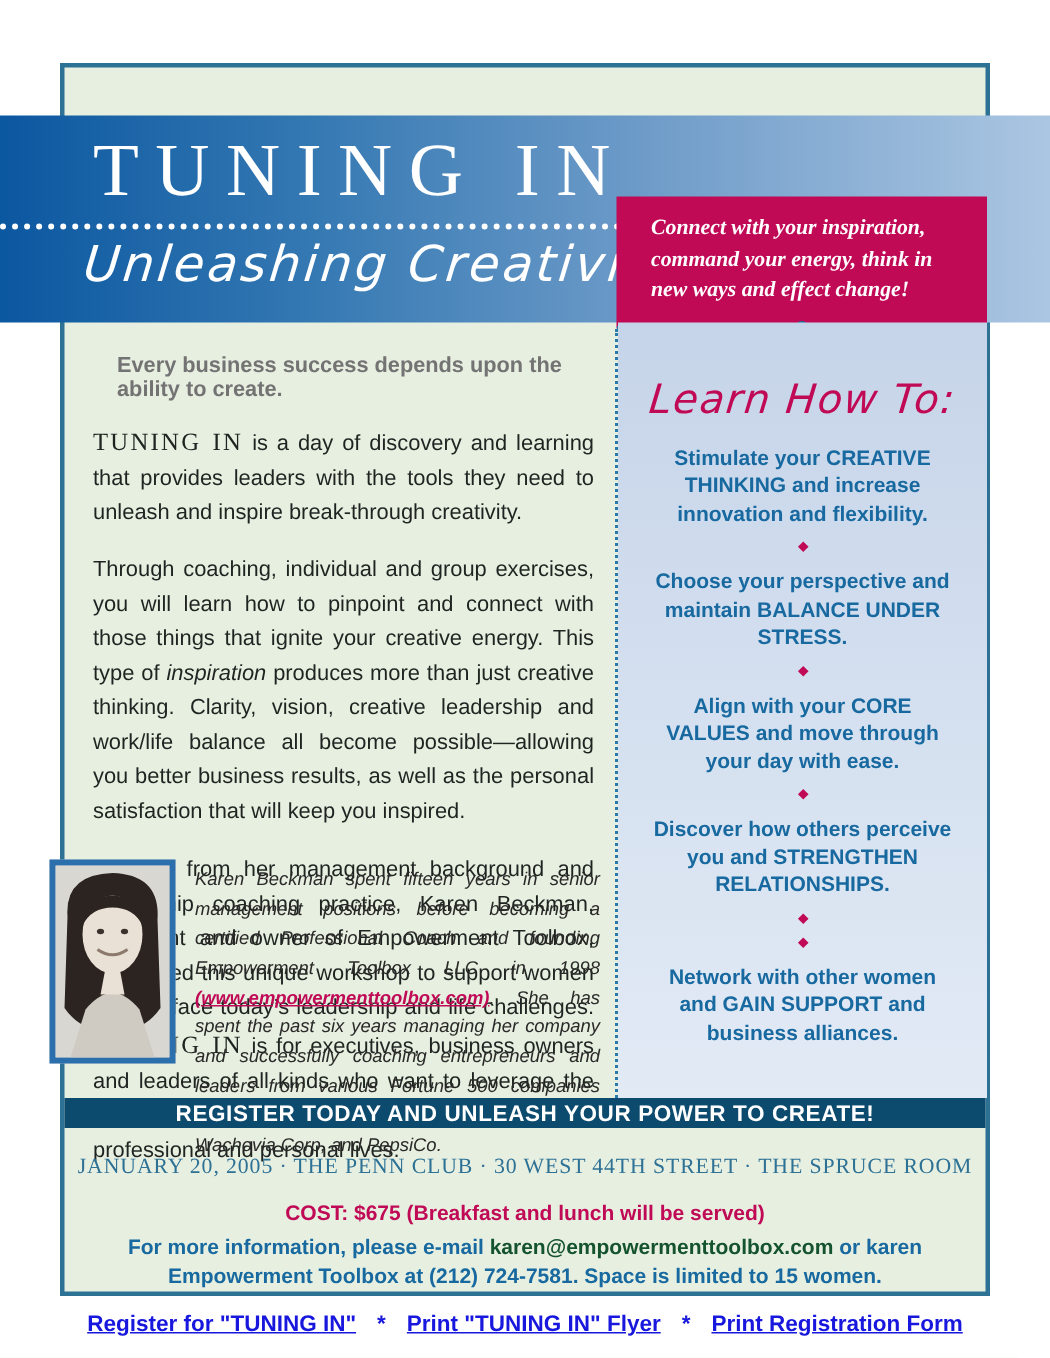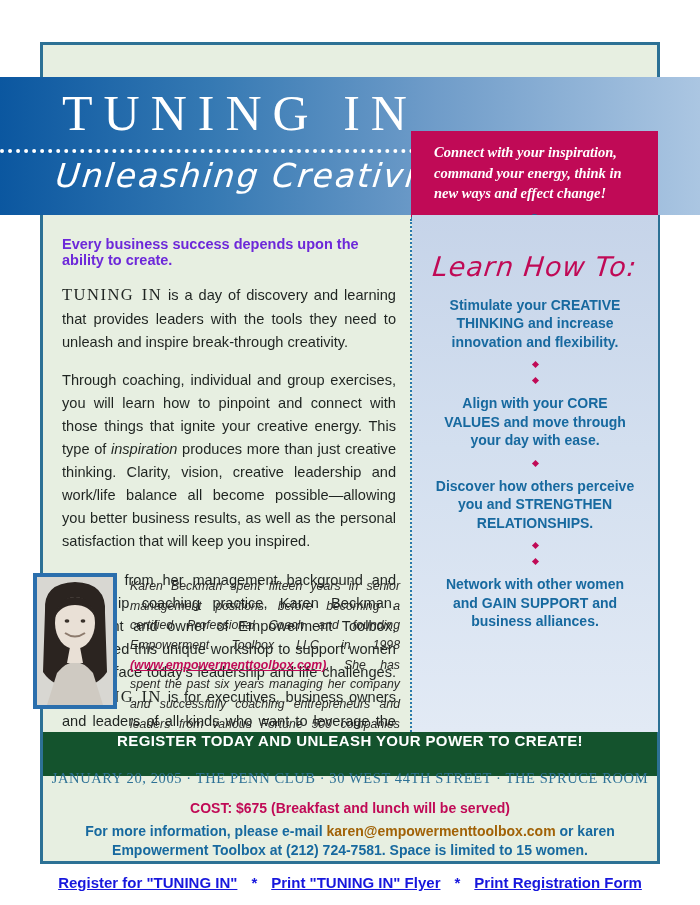--- a/index.html
+++ b/index.html
@@ -42,44 +42,44 @@
   .learn-title{margin:36px 0 14px 0;text-align:center;color:#c00a56;
         font-family:"DejaVu Sans",sans-serif;font-style:italic;font-size:27px;
         letter-spacing:1px;transform:skewX(-6deg);}
   .learn-item{width:204px;margin:0 auto;text-align:center;color:#17699f;
         font-weight:bold;font-size:14px;line-height:1.32;}
   .diamond{display:block;width:5px;height:5px;background:#c00a56;
         transform:rotate(45deg);margin:11px auto;}
 
   
   .left-col{position:absolute;left:62px;top:236px;width:334px;}
-  .intro-line{color:#6d28d9;font-weight:bold;font-size:14.5px;margin:0 0 14px 0;}
+  .intro-line{color:#737373;font-weight:bold;font-size:14.5px;margin:0 0 14px 16px;}
   .body-p{color:#1f2421;font-size:14.6px;line-height:1.58;text-align:justify;margin:0 0 15px 0;}
   .smallcaps-serif{font-family:"Liberation Serif",serif;font-size:16.5px;letter-spacing:1.5px;}
   .em{font-style:italic;}
 
   
   .photo-wrap{position:absolute;left:33px;top:573px;width:76px;height:128px;
         border:4px solid #2b6fad;background:#d6d6d2;}
   .bio-text{position:absolute;left:130px;top:577px;width:270px;color:#2a2a28;
         font-style:italic;font-size:12.3px;line-height:1.6;text-align:justify;}
   .bio-link{color:#c00a56;text-decoration:underline;font-weight:bold;cursor:pointer;}
 
   
-  .register-band{position:absolute;left:43px;top:732px;width:614px;height:44px;
-        background:#14532d;display:flex;justify-content:center;}
+  .register-band{position:absolute;left:43px;top:732px;width:614px;height:20px;
+        background:#0c4a6e;display:flex;align-items:center;justify-content:center;}
   .register-text{color:#ffffff;font-weight:bold;font-size:15px;letter-spacing:.4px;}
 
   
   .footer{position:absolute;left:43px;top:764px;width:614px;text-align:center;}
   .event-line{color:#2d7195;font-family:"Liberation Serif",serif;font-size:14.5px;
         letter-spacing:.6px;margin:6px 0 0 0;}
   .cost-line{color:#c00a56;font-weight:bold;font-size:14px;margin:13px 0 0 0;}
   .contact-line{color:#17699f;font-weight:bold;font-size:14px;line-height:1.35;margin:6px 0 0 0;}
-  .email-link{color:#a16207;cursor:pointer;}
+  .email-link{color:#14532d;cursor:pointer;}
 
   
   .links-row{position:absolute;left:0;top:874px;width:700px;text-align:center;
         font-size:15px;font-weight:bold;color:#1717dd;}
   .links-row a{color:#1717dd;text-decoration:underline;cursor:pointer;}
   .links-row .sep{margin:0 14px;text-decoration:none;}
 </style>
 </head>
 <body>
 
@@ -96,20 +96,21 @@
   <div class="quote-box">
     <div class="quote-text">Connect with your inspiration, command your energy, think in new ways and effect change!</div>
   </div>
   <div class="dotted-under"></div>
   <div class="connector-b"></div>
 
   <div class="panel">
     <div class="learn-title">Learn How To:</div>
     <div class="learn-item">Stimulate your CREATIVE THINKING and increase innovation and flexibility.</div>
     <span class="diamond"></span>
+    <div class="learn-item">Choose your perspective and maintain BALANCE UNDER STRESS.</div>
     <span class="diamond"></span>
     <div class="learn-item">Align with your CORE VALUES and move through your day with ease.</div>
     <span class="diamond"></span>
     <div class="learn-item">Discover how others perceive you and STRENGTHEN RELATIONSHIPS.</div>
     <span class="diamond"></span>
     <span class="diamond"></span>
     <div class="learn-item">Network with other women and GAIN SUPPORT and business alliances.</div>
   </div>
   <div class="panel-sep"></div>
 

